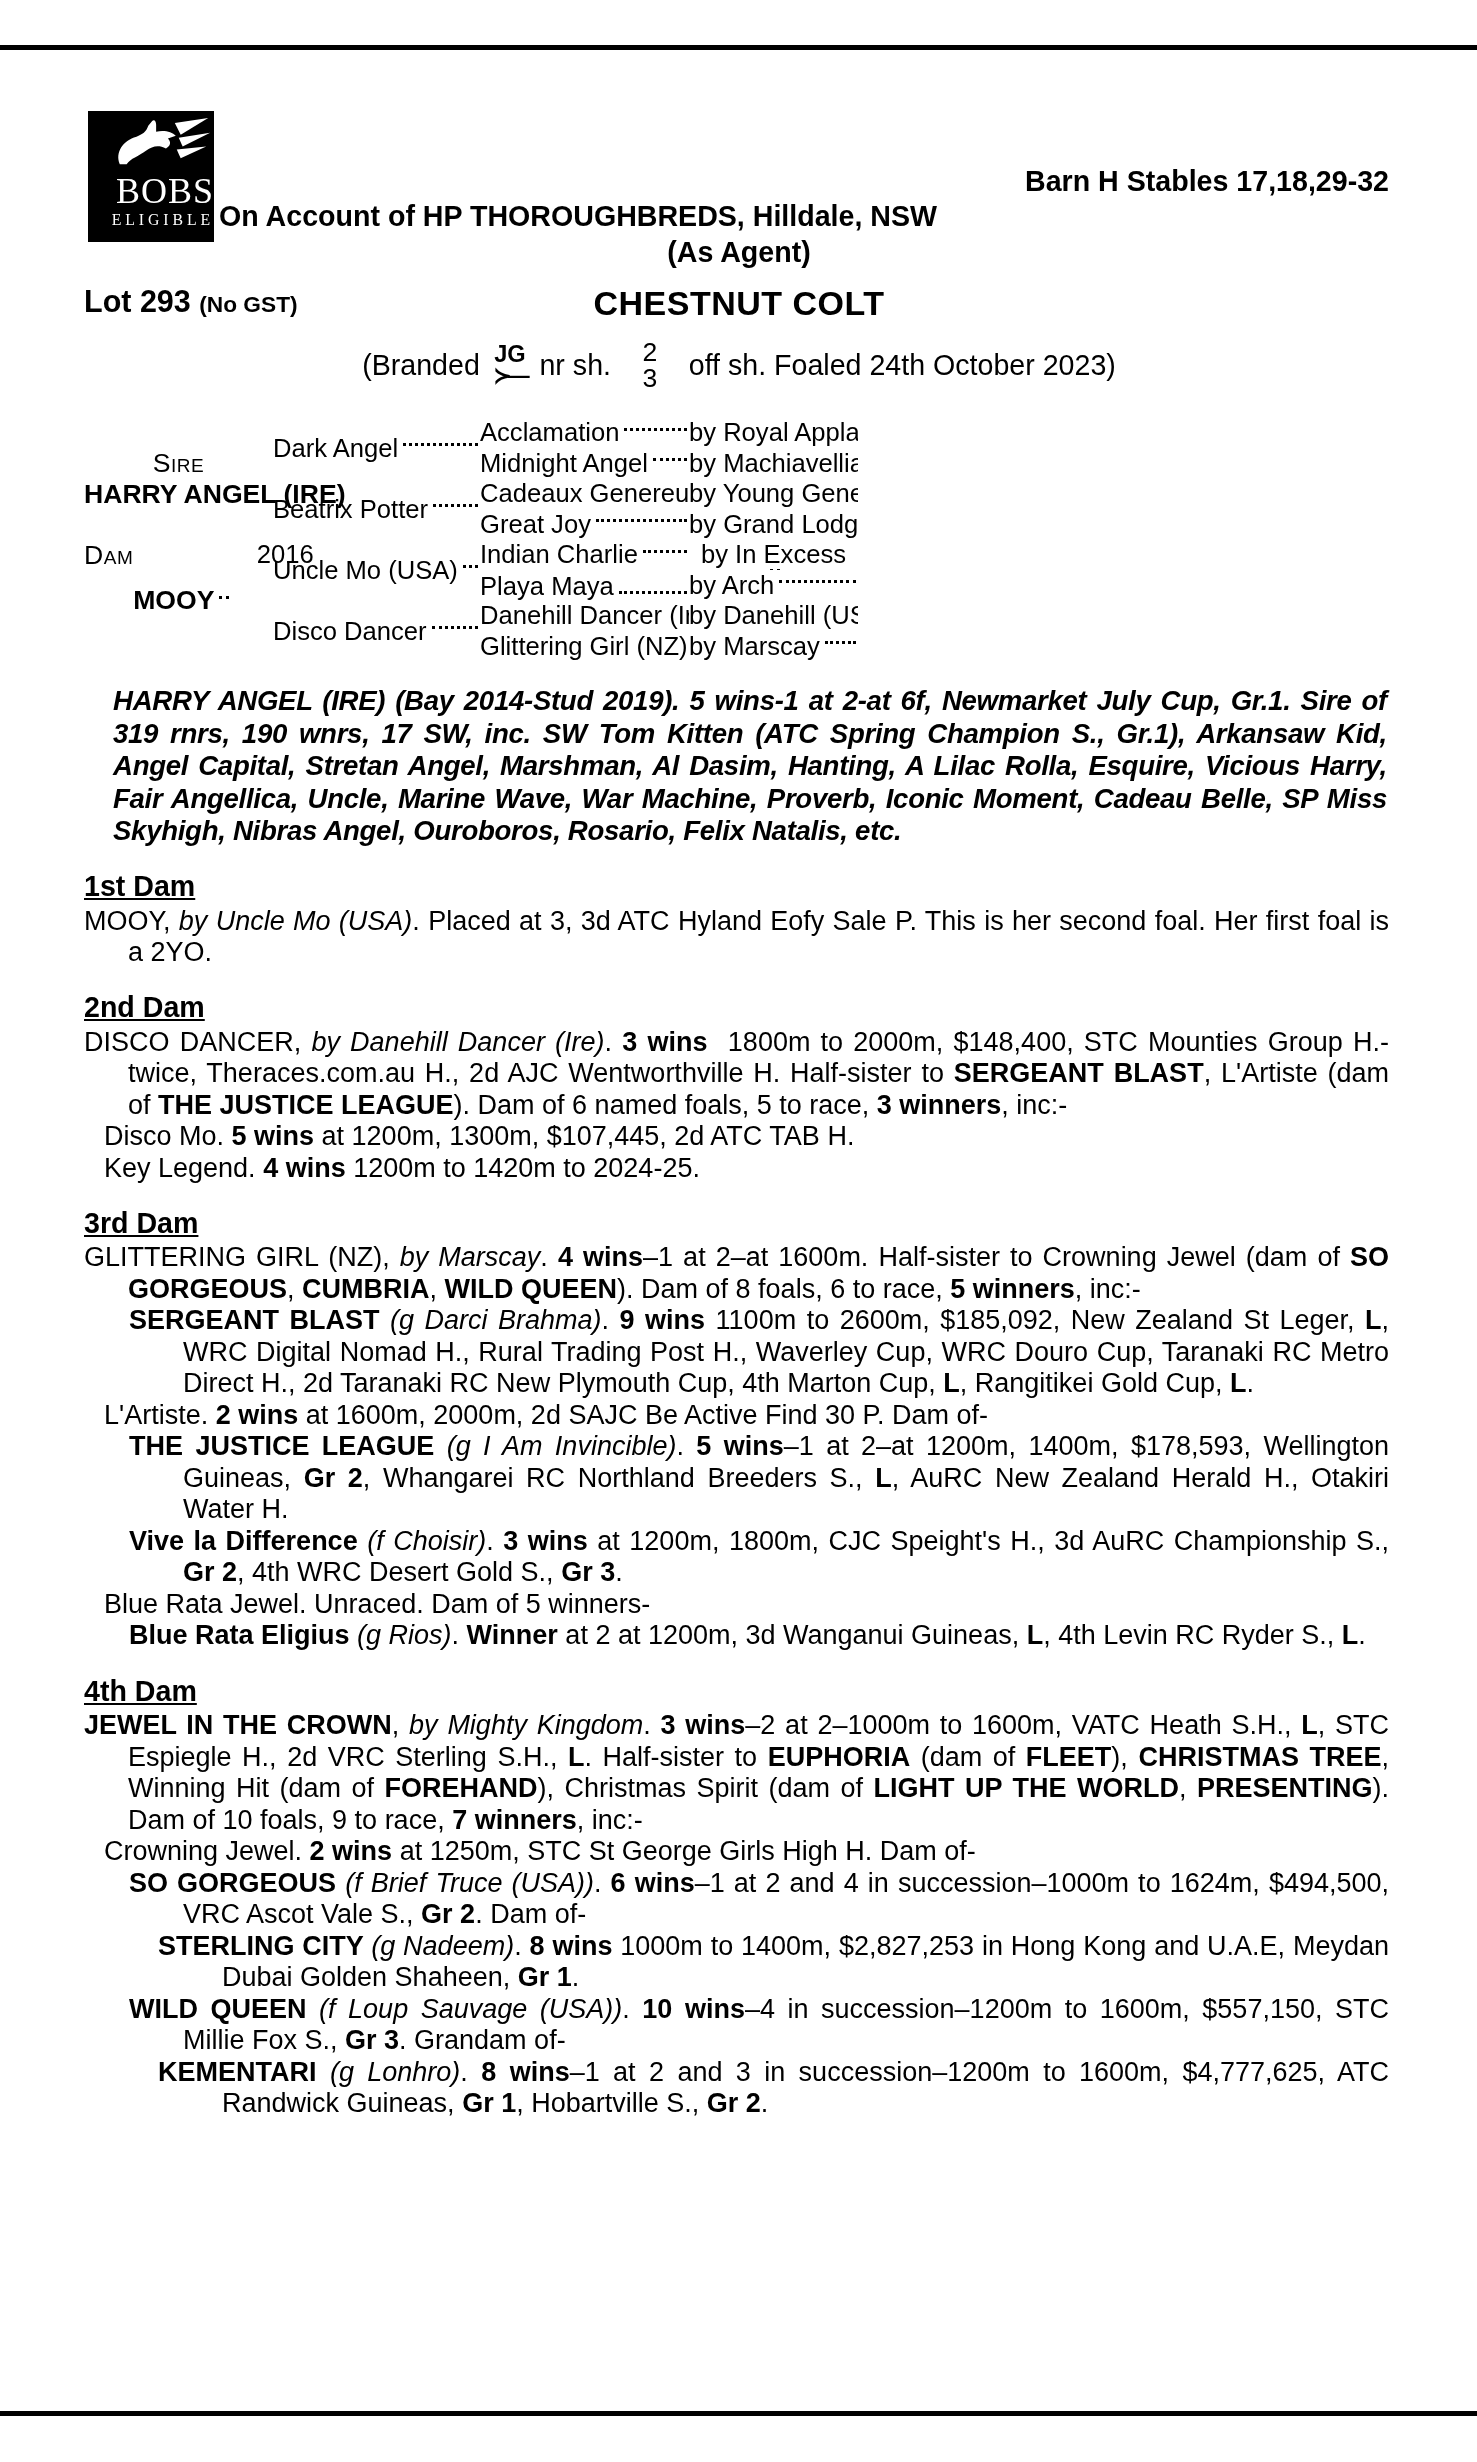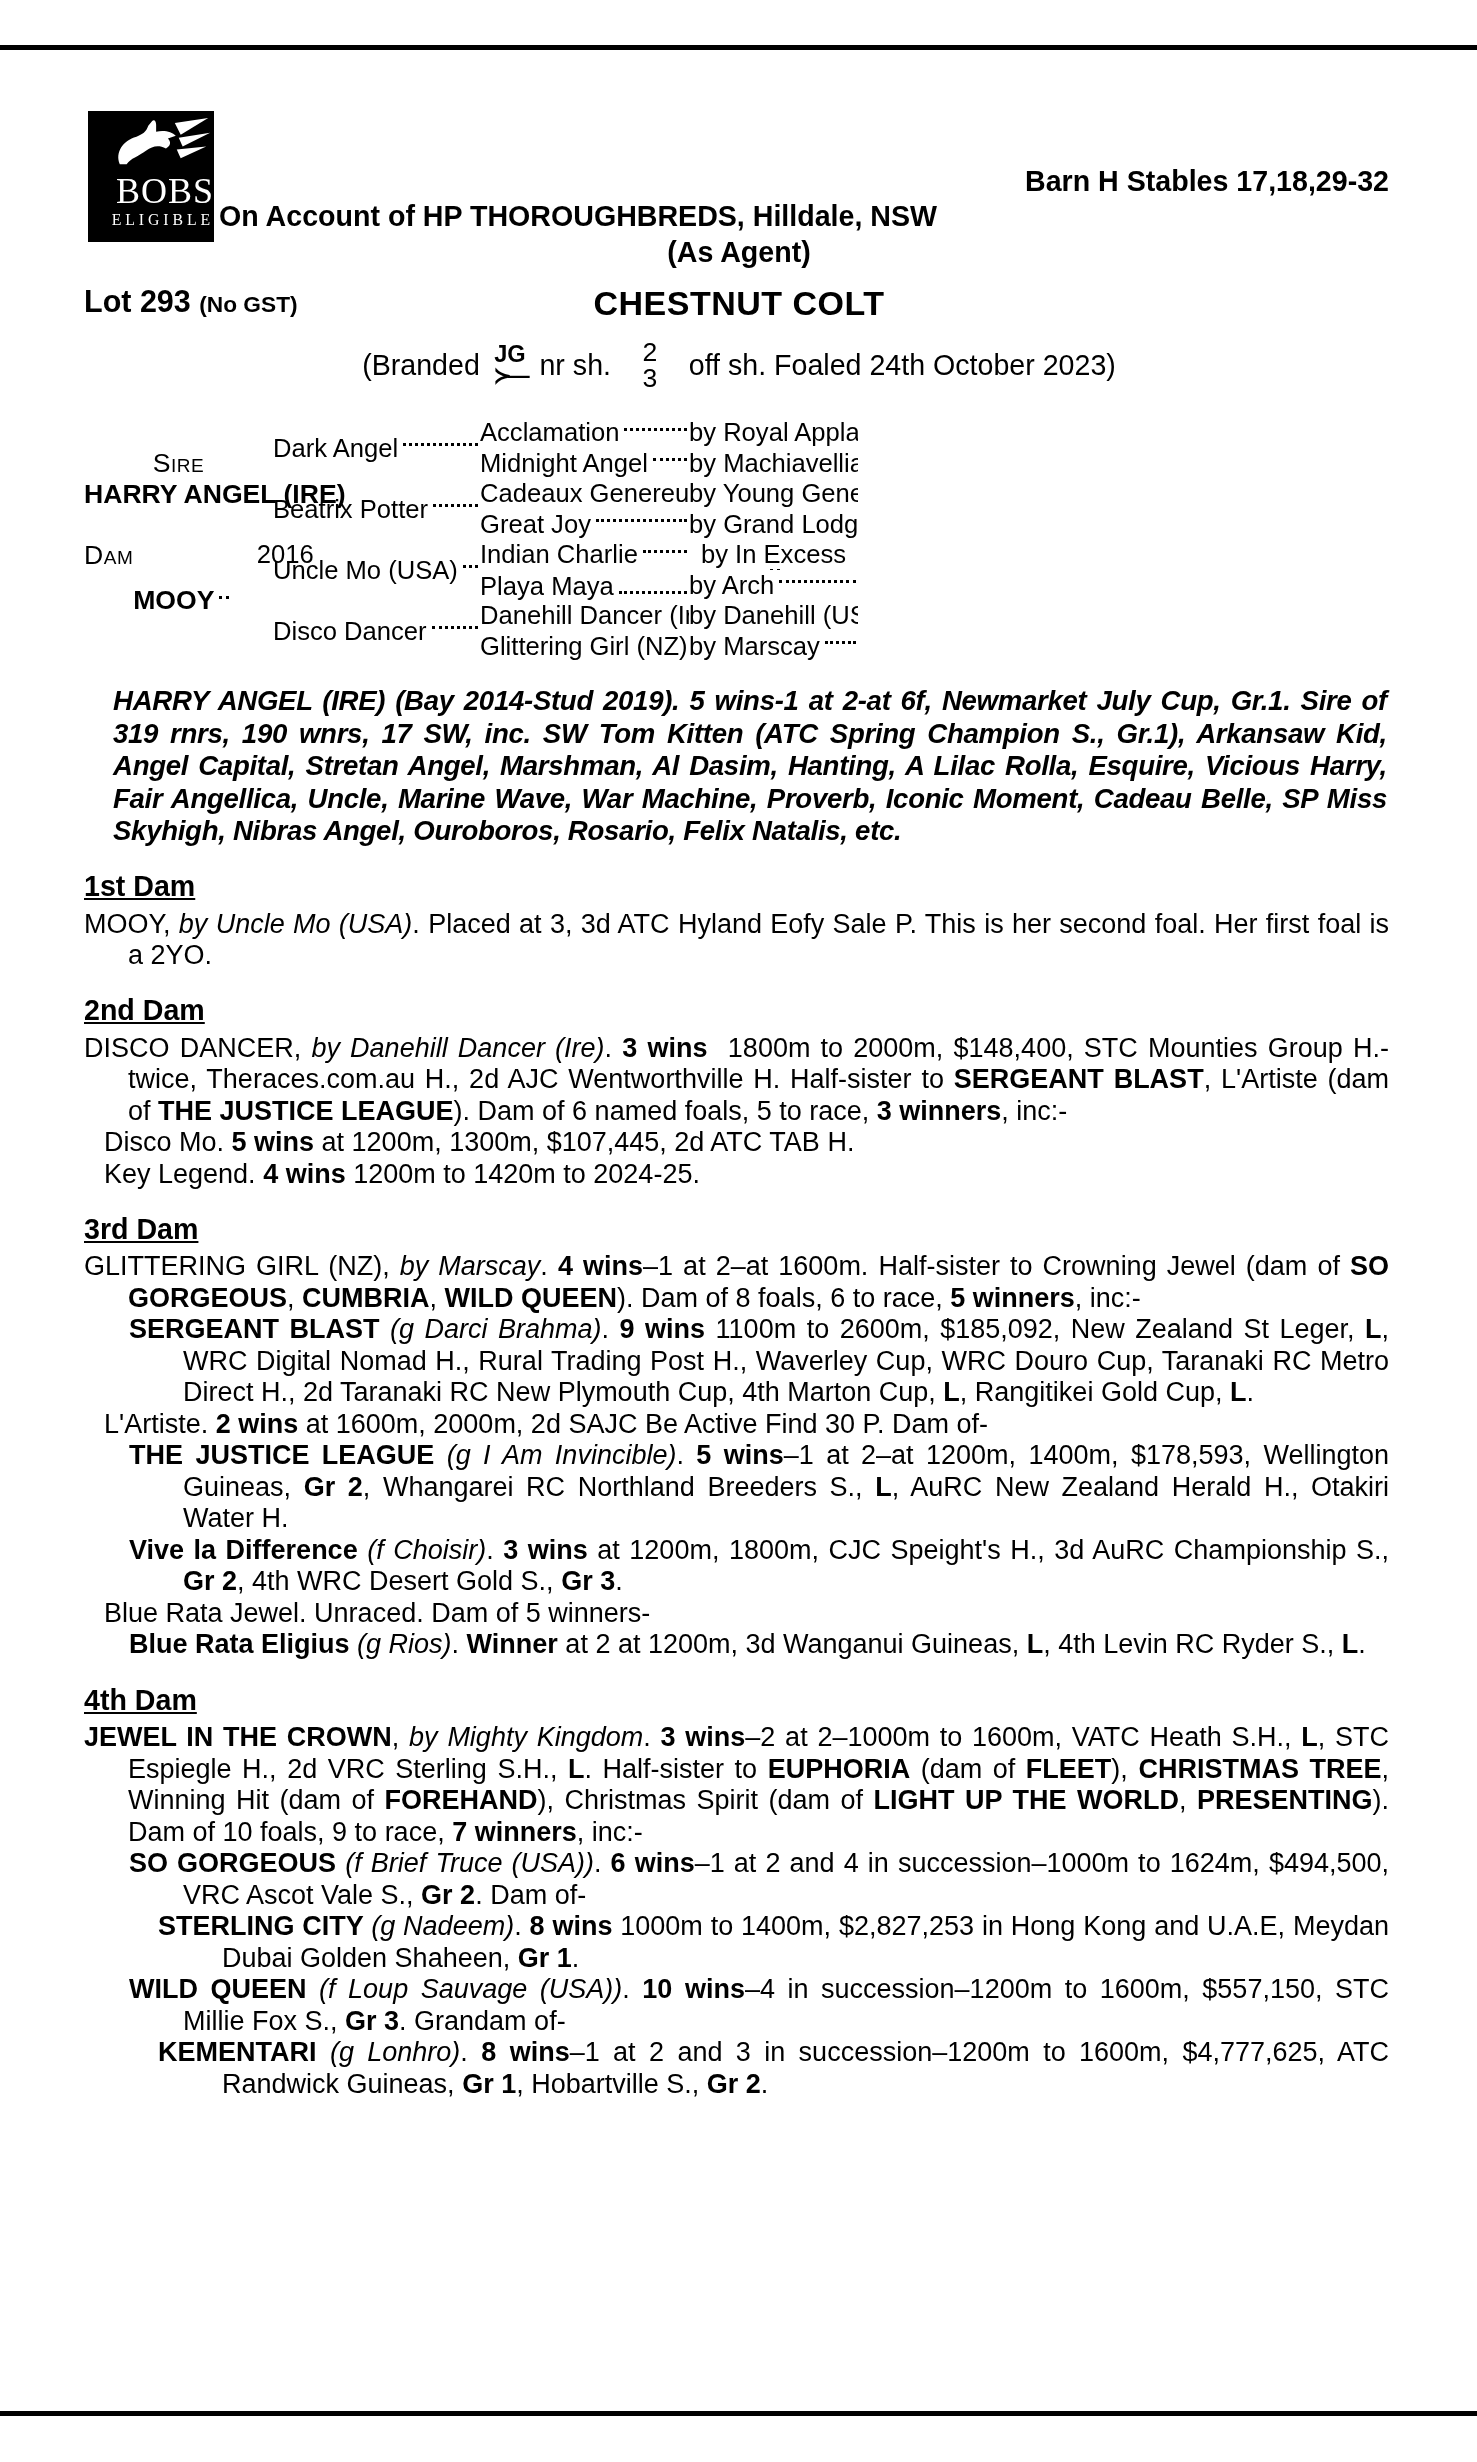--- a/index.html
+++ b/index.html
@@ -69,21 +69,21 @@
     letter-spacing:-0.3px;
   }
 
   
   #sections{margin:0 89px 0 84px; font-size:27px; line-height:31.5px;}
   .sec-h{font-size:28.6px; font-weight:bold; margin:23.6px 0 3px 0;text-decoration:underline;}
   .para{margin:0; text-align:justify;}
   .para span{white-space:pre-wrap;}
   .b{font-weight:bold;}
   .i{font-style:italic;}
-  .ind0{padding-left:44px; text-indent:-44px;margin-top:6px;}
+  .ind0{padding-left:44px; text-indent:-44px;}
   .ind1{padding-left:64px; text-indent:-44px;}
   .ind2{padding-left:99px; text-indent:-54px;}
   .ind3{padding-left:138px; text-indent:-64px;}
 </style>
 </head>
 <body>
 
 <div class="page">
   <div class="rule rule-top"></div>
 
@@ -226,20 +226,21 @@
       <h3 class="sec-h">3rd Dam</h3>
       <p class="para ind0"><span>GLITTERING GIRL (NZ), </span><span class="i">by Marscay</span><span>. </span><span class="b">4 wins</span><span>–1 at 2–at 1600m. Half-sister to Crowning Jewel (dam of </span><span class="b">SO GORGEOUS</span><span>, </span><span class="b">CUMBRIA</span><span>, </span><span class="b">WILD QUEEN</span><span>). Dam of 8 foals, 6 to race, </span><span class="b">5 winners</span><span>, inc:-</span></p>
       <p class="para ind2"><span class="b">SERGEANT BLAST </span><span class="i">(g Darci Brahma)</span><span>. </span><span class="b">9 wins</span><span> 1100m to 2600m, $185,092, New Zealand St Leger, </span><span class="b">L</span><span>, WRC Digital Nomad H., Rural Trading Post H., Waverley Cup, WRC Douro Cup, Taranaki RC Metro Direct H., 2d Taranaki RC New Plymouth Cup, 4th Marton Cup, </span><span class="b">L</span><span>, Rangitikei Gold Cup, </span><span class="b">L</span><span>.</span></p>
       <p class="para ind1"><span>L'Artiste. </span><span class="b">2 wins</span><span> at 1600m, 2000m, 2d SAJC Be Active Find 30 P. Dam of-</span></p>
       <p class="para ind2"><span class="b">THE JUSTICE LEAGUE </span><span class="i">(g I Am Invincible)</span><span>. </span><span class="b">5 wins</span><span>–1 at 2–at 1200m, 1400m, $178,593, Wellington Guineas, </span><span class="b">Gr 2</span><span>, Whangarei RC Northland Breeders S., </span><span class="b">L</span><span>, AuRC New Zealand Herald H., Otakiri Water H.</span></p>
       <p class="para ind2"><span class="b">Vive la Difference </span><span class="i">(f Choisir)</span><span>. </span><span class="b">3 wins</span><span> at 1200m, 1800m, CJC Speight's H., 3d AuRC Championship S., </span><span class="b">Gr 2</span><span>, 4th WRC Desert Gold S., </span><span class="b">Gr 3</span><span>.</span></p>
       <p class="para ind1"><span>Blue Rata Jewel. Unraced. Dam of 5 winners-</span></p>
       <p class="para ind2"><span class="b">Blue Rata Eligius </span><span class="i">(g Rios)</span><span>. </span><span class="b">Winner</span><span> at 2 at 1200m, 3d Wanganui Guineas, </span><span class="b">L</span><span>, 4th Levin RC Ryder S., </span><span class="b">L</span><span>.</span></p>
       <h3 class="sec-h">4th Dam</h3>
       <p class="para ind0"><span class="b">JEWEL IN THE CROWN</span><span>, </span><span class="i">by Mighty Kingdom</span><span>. </span><span class="b">3 wins</span><span>–2 at 2–1000m to 1600m, VATC Heath S.H., </span><span class="b">L</span><span>, STC Espiegle H., 2d VRC Sterling S.H., </span><span class="b">L</span><span>. Half-sister to </span><span class="b">EUPHORIA</span><span> (dam of </span><span class="b">FLEET</span><span>), </span><span class="b">CHRISTMAS TREE</span><span>, Winning Hit (dam of </span><span class="b">FOREHAND</span><span>), Christmas Spirit (dam of </span><span class="b">LIGHT UP THE WORLD</span><span>, </span><span class="b">PRESENTING</span><span>). Dam of 10 foals, 9 to race, </span><span class="b">7 winners</span><span>, inc:-</span></p>
+      <p class="para ind1"><span>Crowning Jewel. </span><span class="b">2 wins</span><span> at 1250m, STC St George Girls High H. Dam of-</span></p>
       <p class="para ind2"><span class="b">SO GORGEOUS </span><span class="i">(f Brief Truce (USA))</span><span>. </span><span class="b">6 wins</span><span>–1 at 2 and 4 in succession–1000m to 1624m, $494,500, VRC Ascot Vale S., </span><span class="b">Gr 2</span><span>. Dam of-</span></p>
       <p class="para ind3"><span class="b">STERLING CITY </span><span class="i">(g Nadeem)</span><span>. </span><span class="b">8 wins</span><span> 1000m to 1400m, $2,827,253 in Hong Kong and U.A.E, Meydan Dubai Golden Shaheen, </span><span class="b">Gr 1</span><span>.</span></p>
       <p class="para ind2"><span class="b">WILD QUEEN </span><span class="i">(f Loup Sauvage (USA))</span><span>. </span><span class="b">10 wins</span><span>–4 in succession–1200m to 1600m, $557,150, STC Millie Fox S., </span><span class="b">Gr 3</span><span>. Grandam of-</span></p>
       <p class="para ind3"><span class="b">KEMENTARI </span><span class="i">(g Lonhro)</span><span>. </span><span class="b">8 wins</span><span>–1 at 2 and 3 in succession–1200m to 1600m, $4,777,625, ATC Randwick Guineas, </span><span class="b">Gr 1</span><span>, Hobartville S., </span><span class="b">Gr 2</span><span>.</span></p>
     </div>
 
   <div class="rule rule-bottom"></div>
 </div>
 
 

